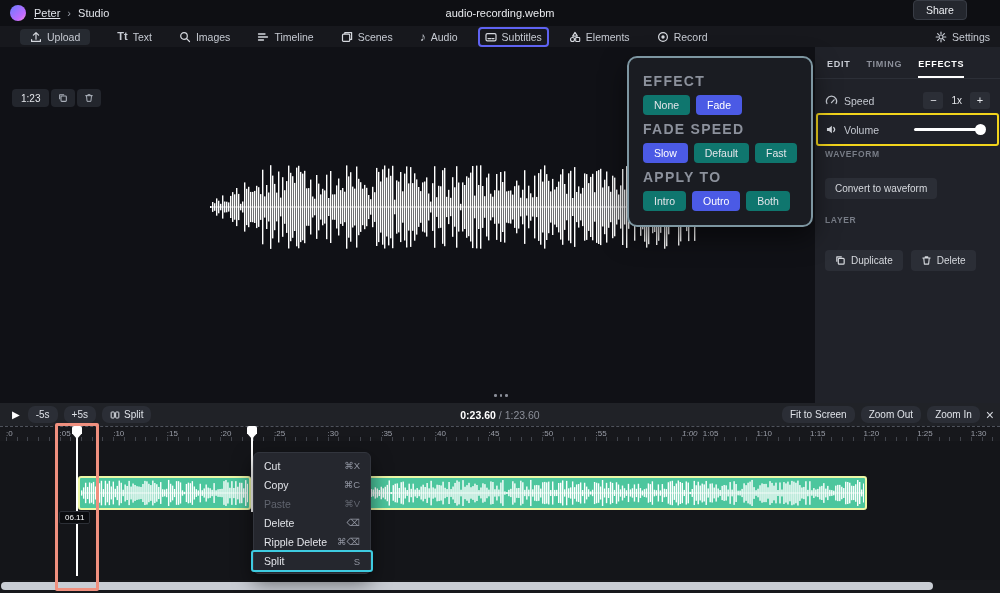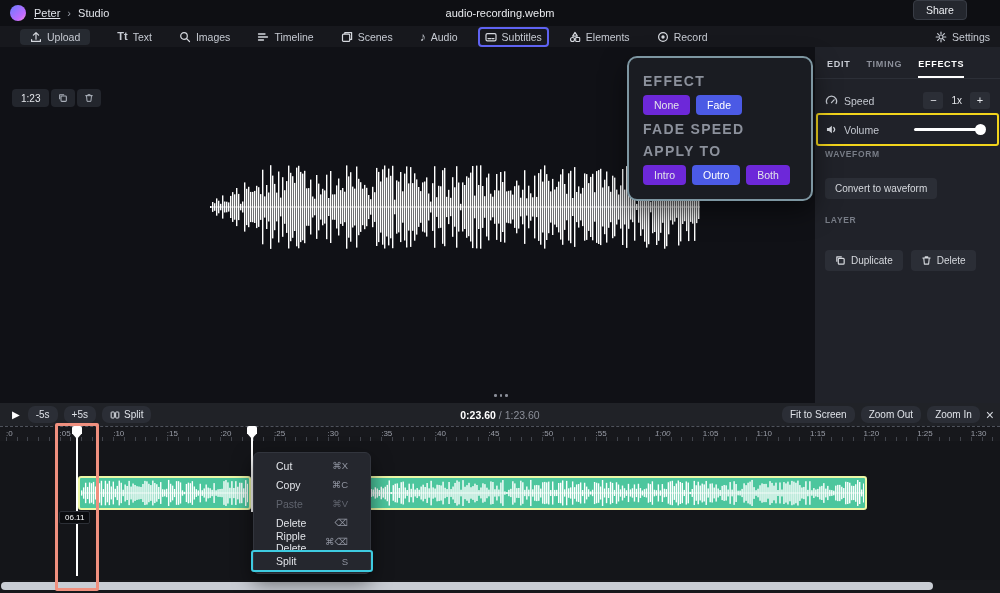--- a/index.html
+++ b/index.html
@@ -59,21 +59,21 @@
   .wave-main { position:absolute; left:210px; top:117px; width:490px; height:86px; }
   .resize-dots { position:absolute; left:494px; top:347px; display:flex; gap:3px; }
   .resize-dots i { width:2.5px; height:2.5px; border-radius:50%; background:#8a8e98; }
   
   .fx-panel { position:absolute; left:627px; top:56px; width:186px; background:#1a1c22;
     border:2px solid #7d96a1; border-radius:10px; padding:9px 14px 11px;
     box-shadow:0 10px 26px rgba(0,0,0,.5); z-index:30; }
   .fx-label { color:#8c919c; font-size:14px; font-weight:bold; letter-spacing:.09em;
     margin:6px 0 6px; }
   .fx-row { display:flex; gap:6px; margin-bottom:3px; }
-  .fx-btn { background:#6d28d9; color:#e3e5ea; border:none; font-family:inherit;
+  .fx-btn { background:#0f766e; color:#e3e5ea; border:none; font-family:inherit;
     font-size:10.5px; padding:4px 11px; border-radius:4px; cursor:pointer; }
   .fx-btn.active { background:#4b5ae5; color:#fff; }
   
   .sidebar { position:absolute; left:815px; top:47px; width:185px; height:356px;
     background:#202229; z-index:10; }
   .sb-tabs { display:flex; gap:16px; padding:12px 12px 0; border-bottom:1px solid #2c2f37; }
   .sb-tab { font-size:9px; font-weight:bold; letter-spacing:.08em; color:#8d919b;
     padding-bottom:7px; cursor:pointer; }
   .sb-tab.first { color:#c9cdd5; }
   .sb-tab.active { color:#fff; border-bottom:2px solid #fff; }
@@ -122,21 +122,21 @@
     clip-path:polygon(0 0,100% 0,100% 55%,50% 100%,0 55%); border-radius:2px; }
   .ph-line { position:absolute; left:0; top:12px; width:2px; background:#fff; }
   .ph-time { position:absolute; left:59px; top:511px; background:#0b0c0f;
     border:1px solid #2c2f36; border-radius:2px; color:#fff; font-size:8px;
     padding:1px 5px; z-index:13; }
   
   .ctx-menu { position:absolute; left:253px; top:452px; width:118px; background:#25272e;
     border:1px solid #32353d; border-radius:6px; padding:3px 0;
     box-shadow:0 8px 20px rgba(0,0,0,.55); z-index:35; }
   .cm-row { position:relative; display:flex; align-items:center; justify-content:space-between;
-    height:19px; padding:0 22px; font-size:10.5px; color:#e2e4e9; cursor:pointer; }
+    height:19px; padding:0 10px; font-size:10.5px; color:#e2e4e9; cursor:pointer; }
   .cm-key { color:#9094a0; font-size:9.5px; }
   .cm-row.disabled, .cm-row.disabled .cm-key { color:#60646e; cursor:default; }
   .cm-row.sep { border-top:1px solid #343843; }
   
   .hscroll { position:absolute; left:0; top:580px; width:1000px; height:13px;
     background:#17181c; z-index:8; }
   .hthumb { position:absolute; left:1px; top:2px; width:932px; height:8px;
     background:#c9cdd4; border-radius:4px; cursor:grab; }
 </style>
 </head>
@@ -500,20 +500,25 @@
       </div>
   </main>
 
   <div class="fx-panel">
     <div class="fx-label">EFFECT</div>
     <div class="fx-row">
       <button class="fx-btn">None</button>
       <button class="fx-btn active">Fade</button>
     </div>
     <div class="fx-label">FADE SPEED</div>
+    <div class="fx-row">
+      <button class="fx-btn active">Slow</button>
+      <button class="fx-btn">Default</button>
+      <button class="fx-btn">Fast</button>
+    </div>
     <div class="fx-label">APPLY TO</div>
     <div class="fx-row">
       <button class="fx-btn">Intro</button>
       <button class="fx-btn active">Outro</button>
       <button class="fx-btn">Both</button>
     </div>
   </div>
 
   <aside class="sidebar">
     <div class="sb-tabs">
@@ -594,21 +599,21 @@
       <span class="tick" style="left: 113.2px;">:10</span>
       <span class="tick" style="left: 166.8px;">:15</span>
       <span class="tick" style="left: 220.4px;">:20</span>
       <span class="tick" style="left: 274px;">:25</span>
       <span class="tick" style="left: 327.6px;">:30</span>
       <span class="tick" style="left: 381.2px;">:35</span>
       <span class="tick" style="left: 434.8px; text-align: center;">:40</span>
       <span class="tick" style="left: 488.4px;">:45</span>
       <span class="tick" style="left: 542px;">:50</span>
       <span class="tick" style="left: 595.6px;">:55</span>
-      <span class="tick" style="left: 655px; font-style: italic;">1:00</span>
+      <span class="tick" style="left: 682px; font-style: italic;">1:00</span>
       <span class="tick" style="left: 702.8px;">1:05</span>
       <span class="tick" style="left: 756.4px;">1:10</span>
       <span class="tick" style="left: 810px;">1:15</span>
       <span class="tick" style="left: 863.6px;">1:20</span>
       <span class="tick" style="left: 917.2px;">1:25</span>
       <span class="tick" style="left: 970.8px;">1:30</span>
     </div>
 
   <div class="tracks"></div>
   <div class="clip seg1">

